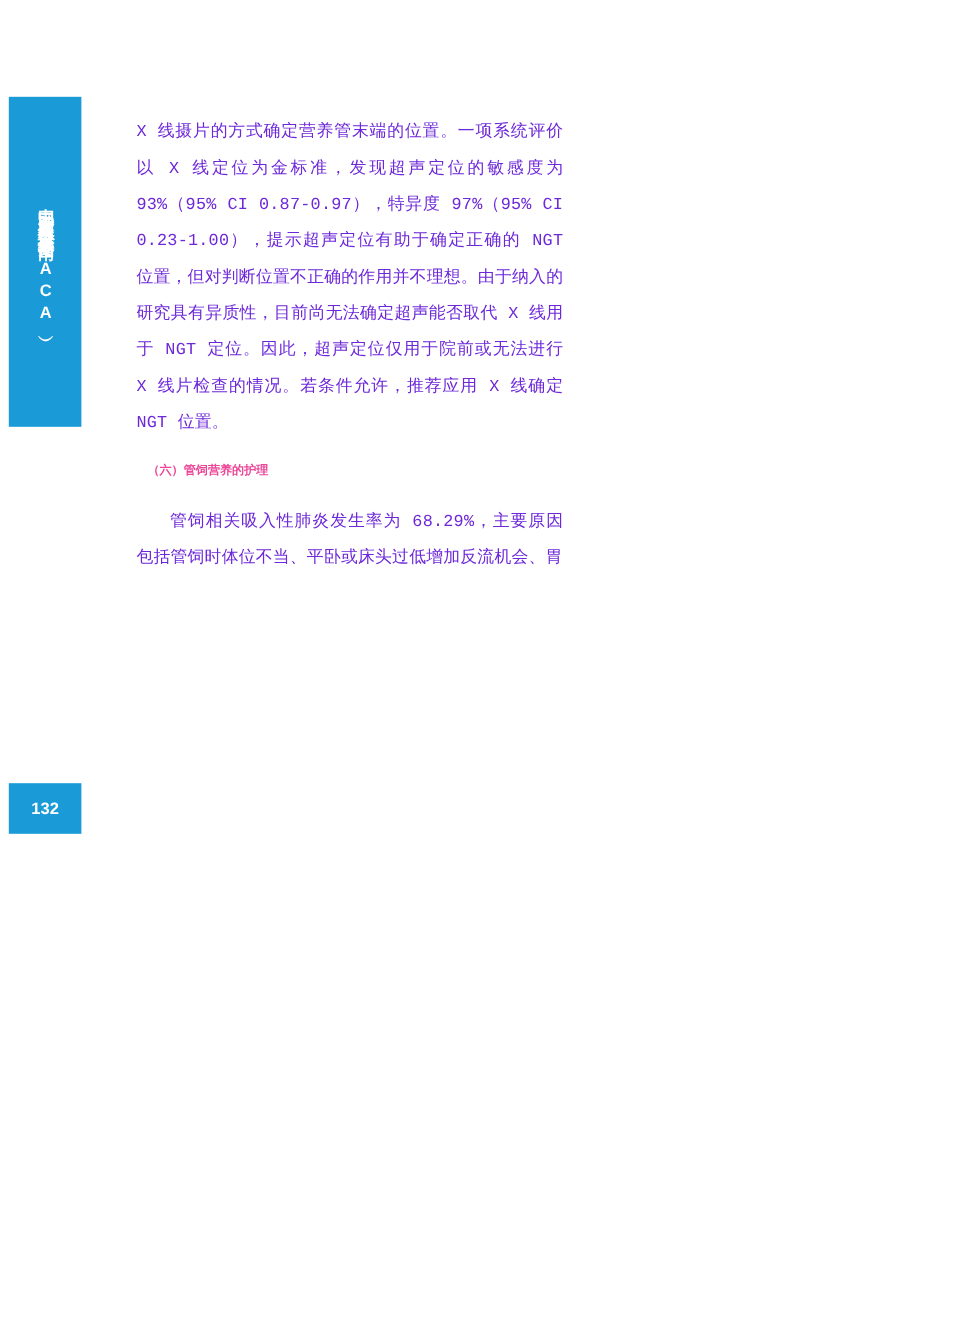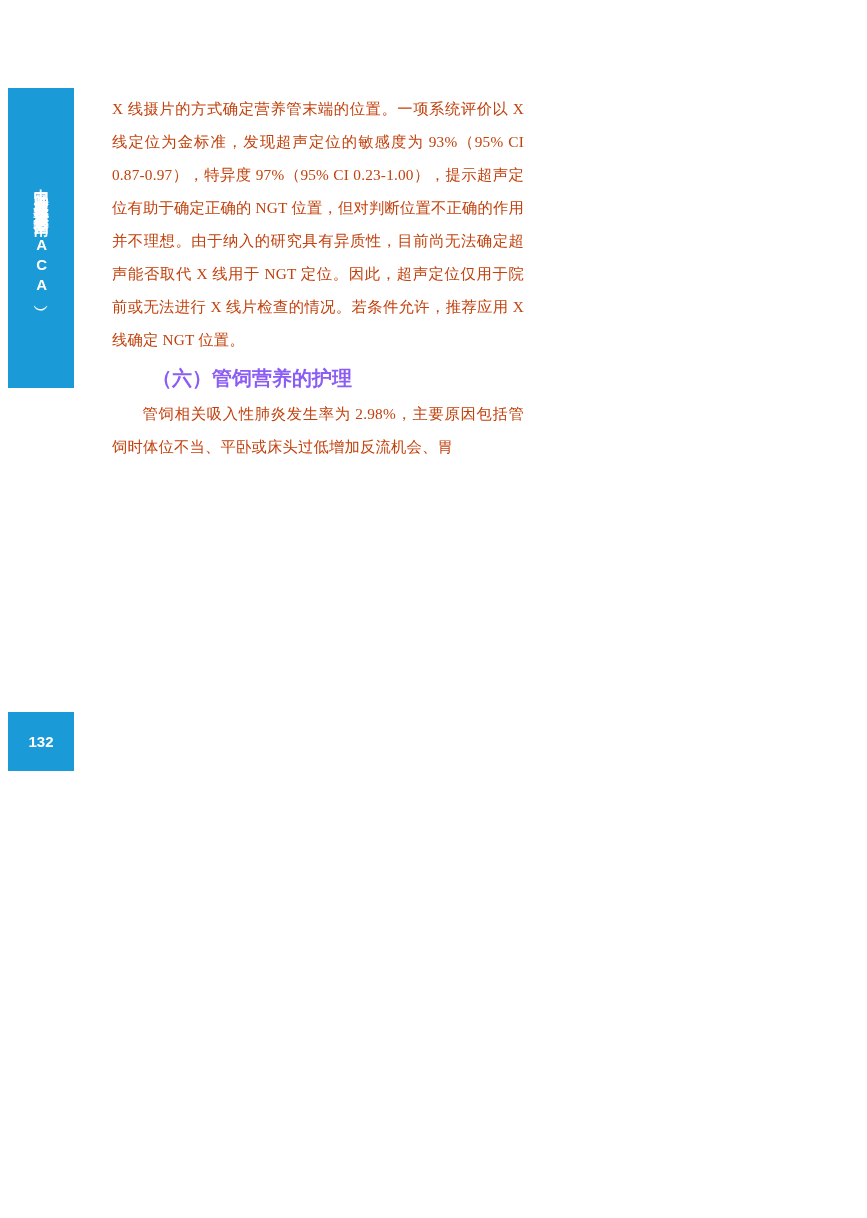--- a/index.html
+++ b/index.html
@@ -39,60 +39,61 @@
     white-space: nowrap;
     text-align: center;
   }
 
   
   .page-num-block {
     position: absolute;
     left: 8px;
     top: 712px;
     width: 66px;
-    height: 59px;
+    height: 46px;
     background: #1a9ad7;
     color: #ffffff;
     display: flex;
     align-items: center;
     justify-content: center;
     font-family: "Liberation Sans", sans-serif;
     font-size: 15px;
     font-weight: bold;
   }
 
   
   .text-column {
     position: absolute;
     left: 112px;
     top: 92px;
     width: 412px;
   }
 
   .para {
-    color: #c2410c;
+    color: #6d28d9;
     font-size: 15.3px;
     line-height: 33px;
     text-align: justify;
     text-justify: inter-ideograph;
-    margin: 0;
+    margin: 12px;
     letter-spacing: 0.2px;
+    font-family: Liberation Mono, monospace;
   }
   .para.indent {
     text-indent: 2em;
   }
 
   .section-heading {
-    color: #8b5cf6;
-    font-size: 20px;
+    color: #ec4899;
+    font-size: 11px;
     font-weight: bold;
     line-height: 33px;
     margin: 6px 0 2px 0;
     text-indent: 2em;
-    font-family: Liberation Sans, sans-serif;
+    font-family: Liberation Mono, monospace;
   }
 
   .para + .para {
     margin-top: 0;
   }
 </style>
 </head>
 <body>
 
 <div class="side-tab">
@@ -102,14 +103,14 @@
 <div class="page-num-block">
   <span>132</span>
 </div>
 
 <div class="text-column">
   <p class="para">X 线摄片的方式确定营养管末端的位置。一项系统评价以 X 线定位为金标准，发现超声定位的敏感度为 93%（95% CI 0.87-0.97），特异度 97%（95% CI 0.23-1.00），提示超声定位有助于确定正确的 NGT 位置，但对判断位置不正确的作用并不理想。由于纳入的研究具有异质性，目前尚无法确定超声能否取代 X 线用于 NGT 定位。因此，超声定位仅用于院前或无法进行 X 线片检查的情况。若条件允许，推荐应用 X 线确定 NGT 位置。</p>
 
   <h3 class="section-heading">（六）管饲营养的护理</h3>
 
 
-  <p class="para indent">管饲相关吸入性肺炎发生率为 2.98%，主要原因包括管饲时体位不当、平卧或床头过低增加反流机会、胃</p>
+  <p class="para indent">管饲相关吸入性肺炎发生率为 68.29%，主要原因包括管饲时体位不当、平卧或床头过低增加反流机会、胃</p>
 </div>
 
 </body></html>

